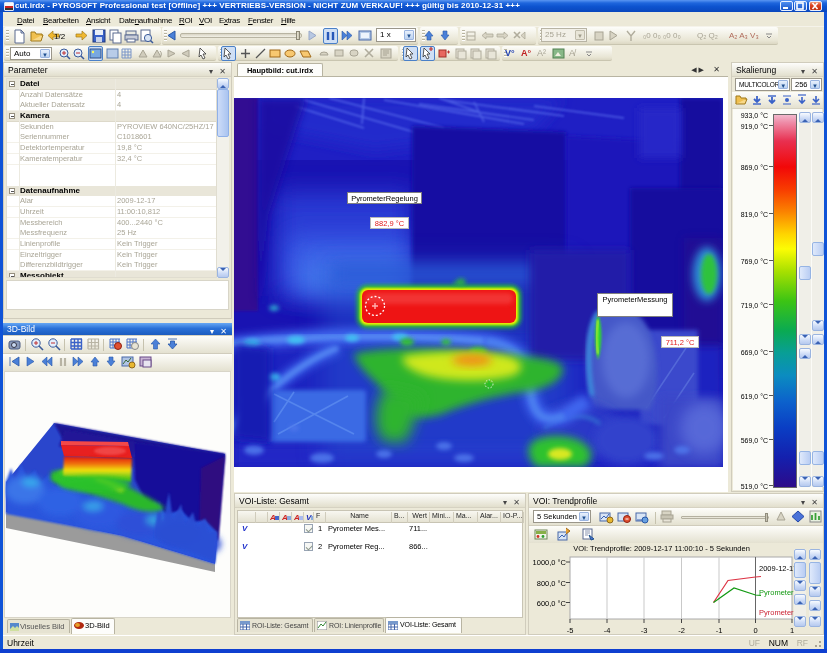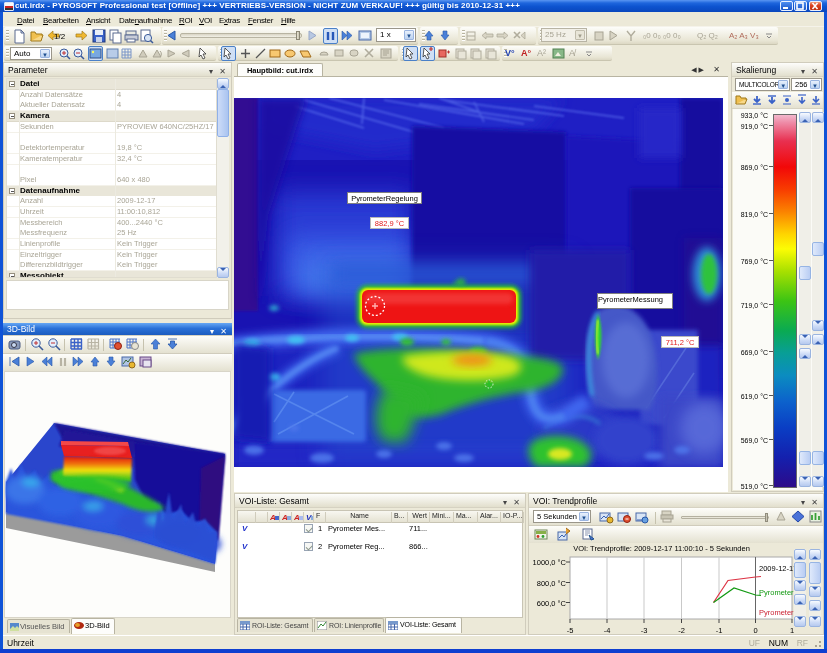--- a/index.html
+++ b/index.html
@@ -444,38 +444,38 @@
         <span class="val">4</span>
       </div>
   <div class="grow gsec" style="top:32px">
         <span class="gbox"></span>
         <span class="t">Kamera</span>
       </div>
   <div class="grow" style="top:43px">
         <span class="lab">Sekunden</span>
         <span class="val">PYROVIEW 640NC/25HZ/17 X13</span>
       </div>
+  <div class="grow" style="top:53px">
+        <span class="lab">Seriennummer</span>
+        <span class="val">C1018601</span>
+      </div>
   <div class="grow" style="top:64px">
         <span class="lab">Detektortemperatur</span>
         <span class="val">19,8 °C</span>
       </div>
   <div class="grow" style="top:75px">
         <span class="lab">Kameratemperatur</span>
         <span class="val">32,4 °C</span>
       </div>
-  <div class="grow" style="top:96px">
-        <span class="lab">Pixel</span>
-        <span class="val">640 x 480</span>
-      </div>
   <div class="grow gsec" style="top:107px">
         <span class="gbox"></span>
         <span class="t">Datenaufnahme</span>
       </div>
   <div class="grow" style="top:117px">
-        <span class="lab">Anzahl</span>
+        <span class="lab">Alar</span>
         <span class="val">2009-12-17</span>
       </div>
   <div class="grow" style="top:128px">
         <span class="lab">Uhrzeit</span>
         <span class="val">11:00:10,812</span>
       </div>
   <div class="grow" style="top:139px">
         <span class="lab">Messbereich</span>
         <span class="val">400...2440 °C</span>
       </div>
@@ -821,21 +821,21 @@
   </g>
   <polygon points="0,246 36,250 36,344 0,340" fill="#181ab2" filter="url(#b4)"></polygon>
 
   <g stroke="#28c028" stroke-width="1.5">
           <path d="M251 286 h8 M255 282 v8"></path>
         </g>
   <circle cx="255" cy="286" r="4" fill="none" stroke="#fff" stroke-width="0.8" stroke-dasharray="1.5 1.5"></circle>
  </svg>
  <div style="position:absolute;left:113px;top:94px;width:75px;height:12px;background:#fff;border:1px solid #808080;font-size:7.5px;line-height:11px;text-align:center;color:#000">PyrometerRegelung</div>
  <div style="position:absolute;left:136px;top:119px;width:39px;height:12px;background:#fff;border:1px solid #b8b8b8;font-size:7.5px;line-height:11px;text-align:center;color:#e01818">882,9 °C</div>
- <div style="position:absolute;left:363px;top:195px;width:76px;height:16px;background:#fff;border:1px solid #808080;font-size:7.5px;line-height:11px;color:#000">PyrometerMessung</div>
+ <div style="position:absolute;left:363px;top:195px;width:76px;height:24px;background:#fff;border:1px solid #808080;font-size:7.5px;line-height:11px;text-align:center;color:#000">PyrometerMessung</div>
  <div style="position:absolute;left:427px;top:238px;width:38px;height:12px;background:#fff;border:1px solid #b8b8b8;font-size:7.5px;line-height:11px;text-align:center;color:#e01818">711,2 °C</div>
  </div>
 </div>
 
 <div class="panel" style="left:731px;top:62px;width:93px;height:430px;background:#ece9d8">
  <div class="ptitle">Skalierung<span class="pbtns">▾ ✕</span></div>
  <span class="dd" style="left:3px;top:15px;width:55px;height:13px;line-height:11px;font-size:6.5px;letter-spacing:-0.2px">MULTICOLOR<span class="dda">▼</span></span>
  <span class="dd" style="left:59px;top:15px;width:31px;height:13px;line-height:11px;font-size:7.5px">256<span class="dda">▼</span></span>
  <div style="position:absolute;left:0;top:29px;right:0;height:17px;background:linear-gradient(180deg,#fdfdfa,#e4e1d0);border-bottom:1px solid #d6d2c2" id="tbsk">
   <span class="ic" style="left:3px;top:2px">

